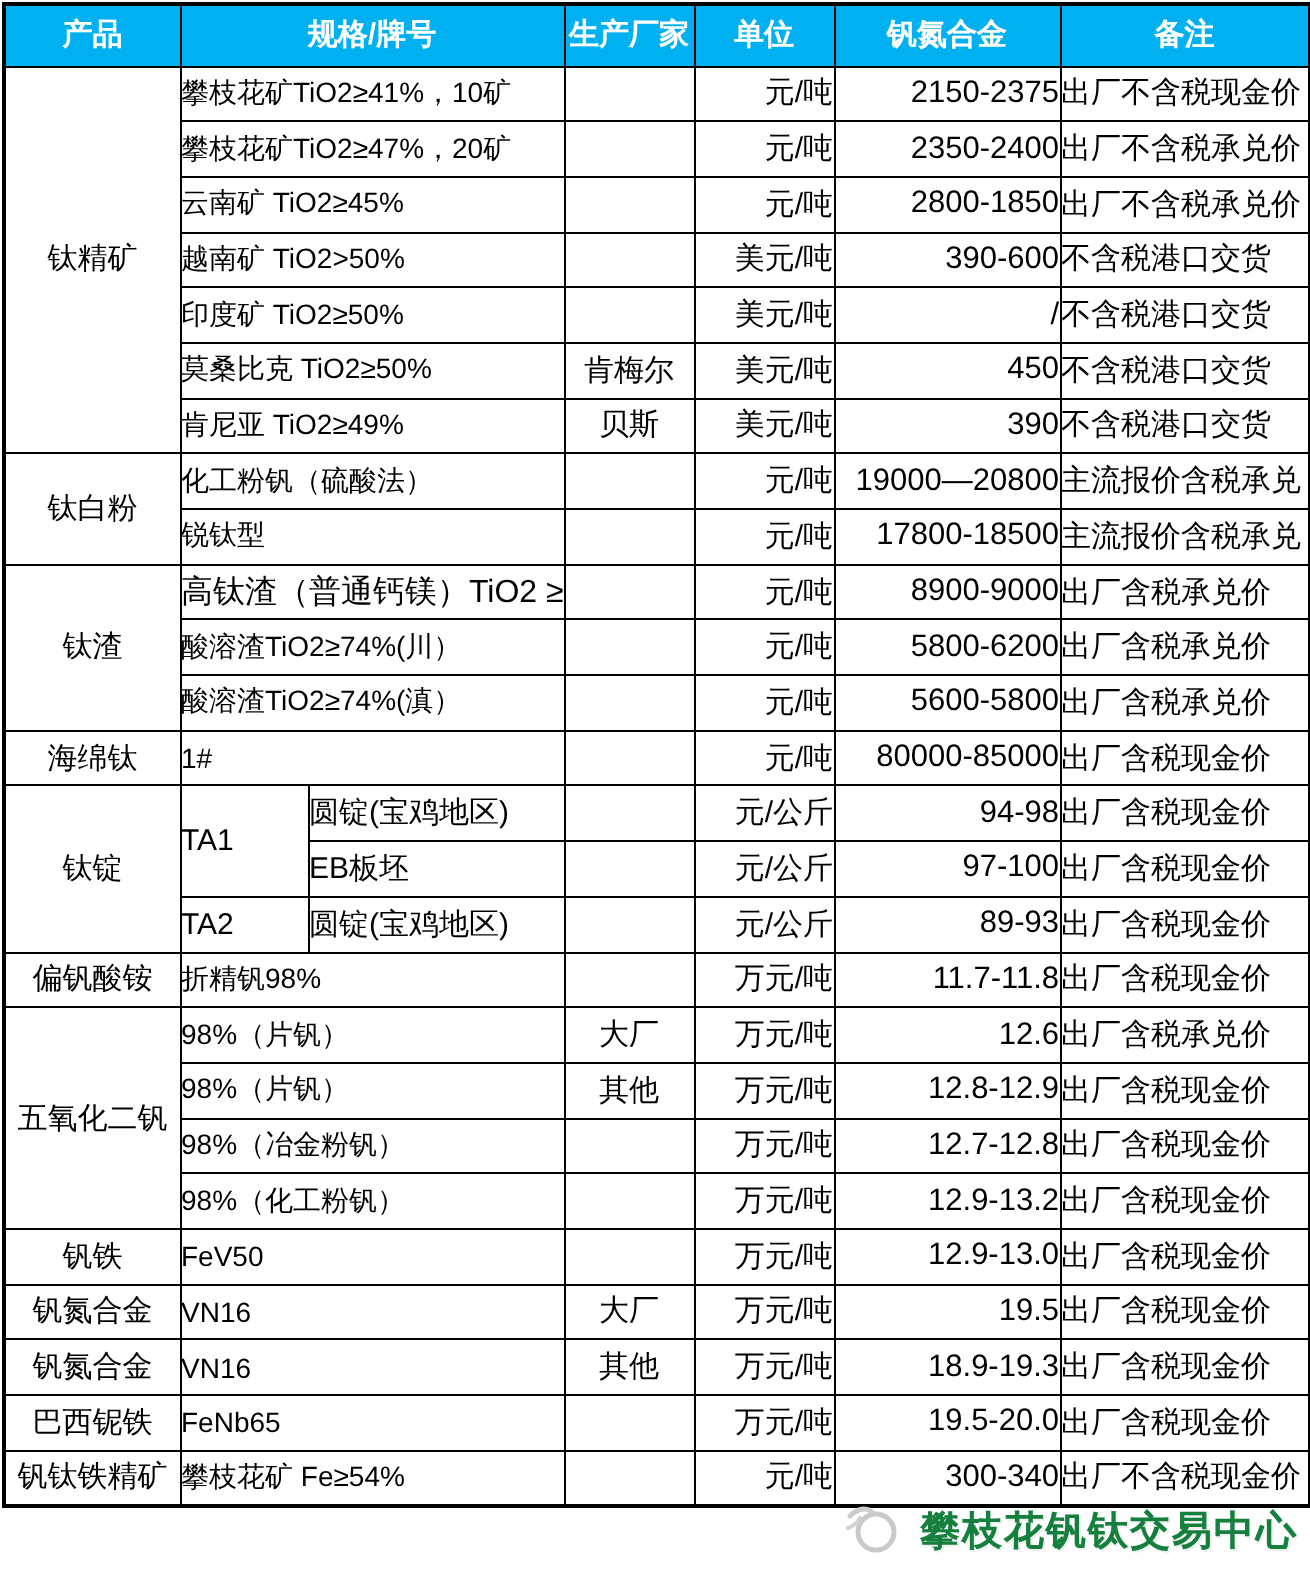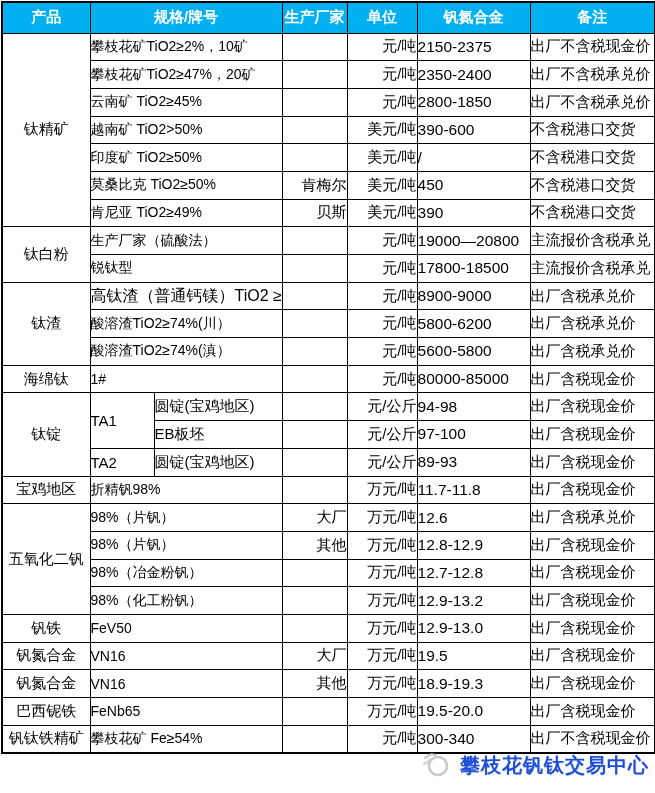--- a/index.html
+++ b/index.html
@@ -31,29 +31,29 @@
     background:#00b0f0;
     color:#ffffff;
     font-size:15px;
     font-weight:700;
     text-align:center;
   }
   .c-prod{font-size:15px;text-align:center;font-family:Liberation Serif, serif;}
   .c-spec{font-size:14px;text-align:left;padding-left:5px;}
   .c-spec.small{font-size:16px;}
   .c-speca,.c-specb{font-size:15px;text-align:left;padding-left:5px;}
-  .c-mfr{font-size:15px;text-align:right;}
+  .c-mfr{font-size:15px;text-align:center;}
   .c-unit{font-size:15px;text-align:right;}
-  .c-price{font-size:15.5px;text-align:left;}
+  .c-price{font-size:15.5px;text-align:right;}
   .c-note{font-size:15px;text-align:left;padding-left:2px;}
   .watermark{
     position:absolute;
     top:750px;right:6px;
     display:flex;align-items:center;gap:8px;
-    color:#1d4ed8;
+    color:#15803d;
     font-size:20px;font-weight:700;letter-spacing:1px;
     text-shadow:1px 1px 0 #f0f0f0;
     user-select:none;
   }
   .watermark svg{flex:0 0 auto;}
 </style>
 </head>
 <body>
 
 <div class="page">
@@ -74,21 +74,21 @@
         <th colspan="2">规格/牌号</th>
         <th>生产厂家</th>
         <th>单位</th>
         <th>钒氮合金</th>
         <th>备注</th>
       </tr>
     </thead>
     <tbody>
       <tr>
         <td class="c-prod" rowspan="7">钛精矿</td>
-        <td class="c-spec" colspan="2">攀枝花矿TiO2≥2%，10矿</td>
+        <td class="c-spec" colspan="2">攀枝花矿TiO2≥41%，10矿</td>
         <td class="c-mfr"></td>
         <td class="c-unit">元/吨</td>
         <td class="c-price">2150-2375</td>
         <td class="c-note">出厂不含税现金价</td>
       </tr>
       <tr>
         <td class="c-spec" colspan="2">攀枝花矿TiO2≥47%，20矿</td>
         <td class="c-mfr"></td>
         <td class="c-unit">元/吨</td>
         <td class="c-price">2350-2400</td>
@@ -124,21 +124,21 @@
       </tr>
       <tr>
         <td class="c-spec" colspan="2">肯尼亚 TiO2≥49%</td>
         <td class="c-mfr">贝斯</td>
         <td class="c-unit">美元/吨</td>
         <td class="c-price">390</td>
         <td class="c-note">不含税港口交货</td>
       </tr>
       <tr>
         <td class="c-prod" rowspan="2">钛白粉</td>
-        <td class="c-spec" colspan="2">生产厂家（硫酸法）</td>
+        <td class="c-spec" colspan="2">化工粉钒（硫酸法）</td>
         <td class="c-mfr"></td>
         <td class="c-unit">元/吨</td>
         <td class="c-price">19000—20800</td>
         <td class="c-note">主流报价含税承兑</td>
       </tr>
       <tr>
         <td class="c-spec" colspan="2">锐钛型</td>
         <td class="c-mfr"></td>
         <td class="c-unit">元/吨</td>
         <td class="c-price">17800-18500</td>
@@ -192,21 +192,21 @@
       </tr>
       <tr>
         <td class="c-speca">TA2</td>
         <td class="c-specb">圆锭(宝鸡地区)</td>
         <td class="c-mfr"></td>
         <td class="c-unit">元/公斤</td>
         <td class="c-price">89-93</td>
         <td class="c-note">出厂含税现金价</td>
       </tr>
       <tr>
-        <td class="c-prod">宝鸡地区</td>
+        <td class="c-prod">偏钒酸铵</td>
         <td class="c-spec" colspan="2">折精钒98%</td>
         <td class="c-mfr"></td>
         <td class="c-unit">万元/吨</td>
         <td class="c-price">11.7-11.8</td>
         <td class="c-note">出厂含税现金价</td>
       </tr>
       <tr>
         <td class="c-prod" rowspan="4">五氧化二钒</td>
         <td class="c-spec" colspan="2">98%（片钒）</td>
         <td class="c-mfr">大厂</td>

